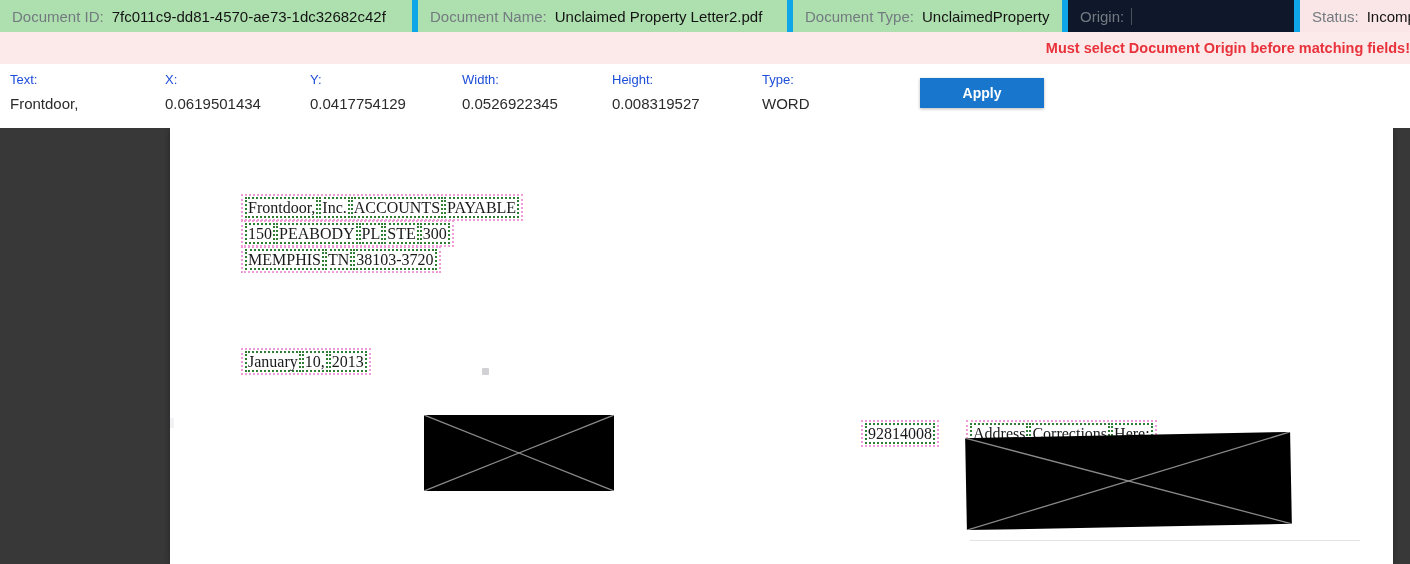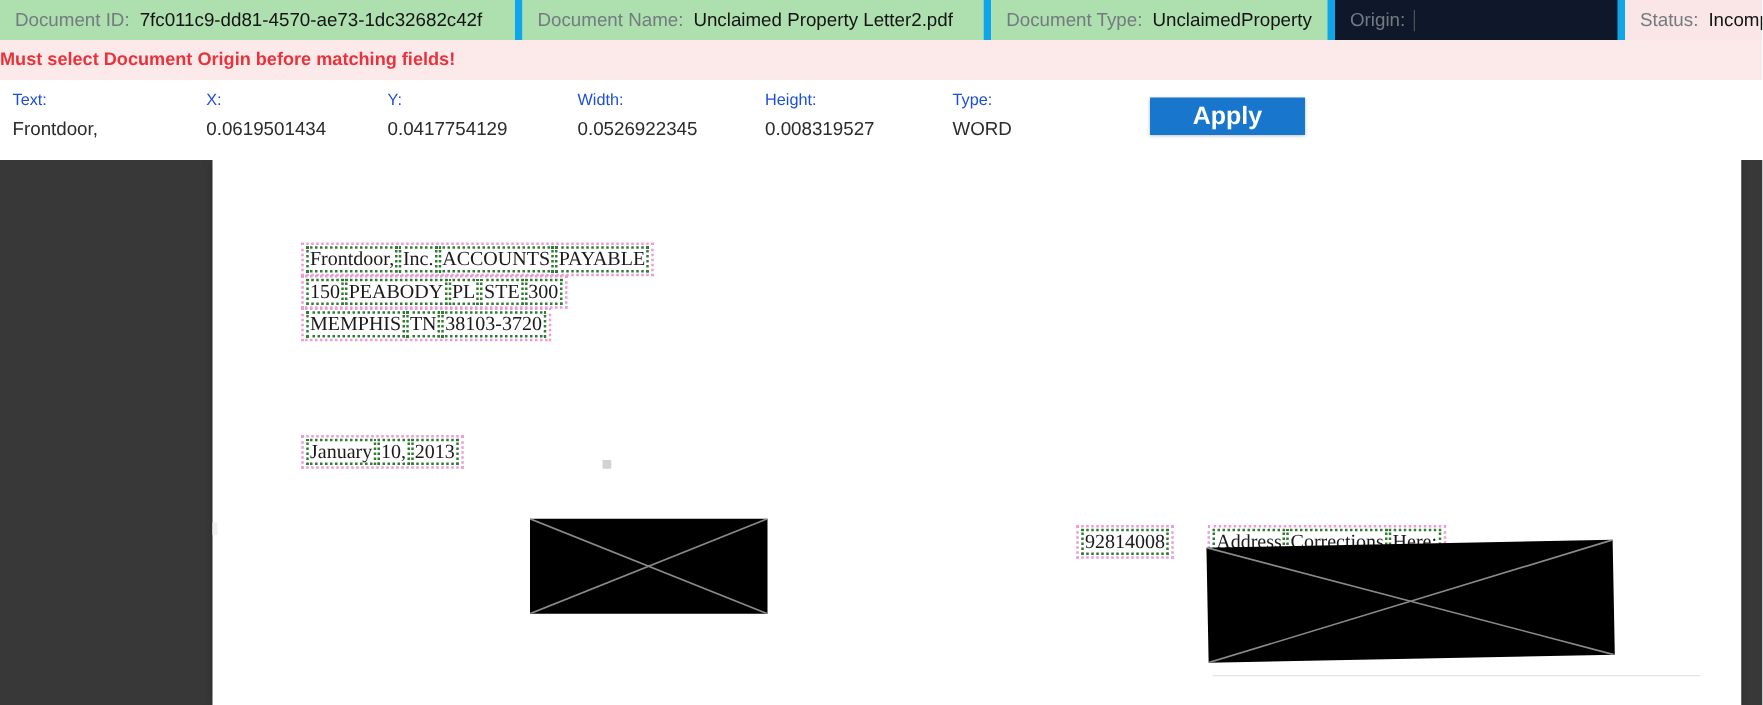--- a/index.html
+++ b/index.html
@@ -54,21 +54,21 @@
     margin-left: -1px;
   }
 
   
   .warning-strip {
     position: absolute; top: 32px; left: 0;
     width: 1410px; height: 32px;
     background: #fceaea;
     display: flex;
     align-items: center;
-    justify-content: flex-start;
+    justify-content: flex-end;
   }
   .warning-text {
     color: #e8323c;
     font-size: 14.5px;
     font-weight: bold;
   }
 
   
   .field-row {
     position: absolute; top: 64px; left: 0;
@@ -94,21 +94,21 @@
     font-size: 15px;
     white-space: nowrap;
   }
   .apply-button {
     position: absolute;
     left: 920px; top: 78px;
     width: 124px; height: 30px;
     background: #1877cc;
     color: #ffffff;
     border: none;
-    font-size: 20px;
+    font-size: 14px;
     font-weight: bold;
     font-family: "Liberation Sans", sans-serif;
     cursor: pointer;
     box-shadow: 0 1px 3px rgba(0,0,0,0.28);
     z-index: 5;
   }
 
   
   .viewer {
     position: absolute;

